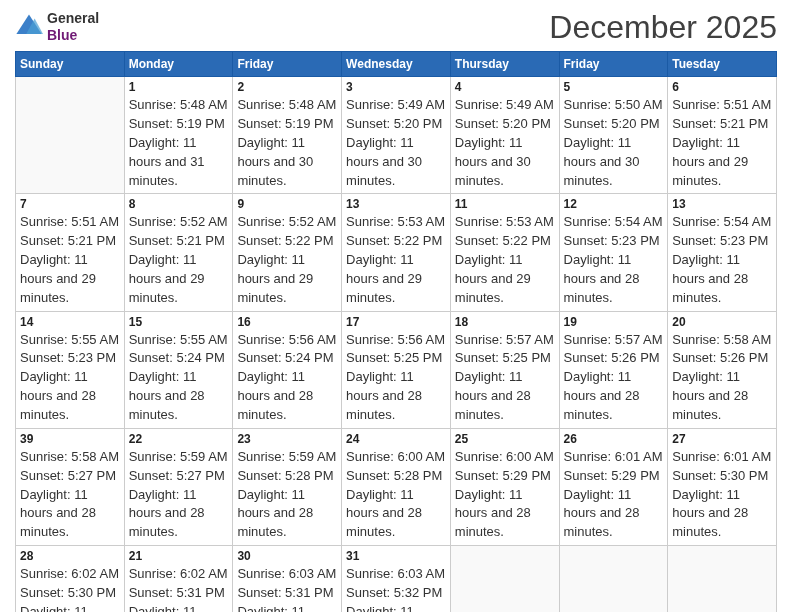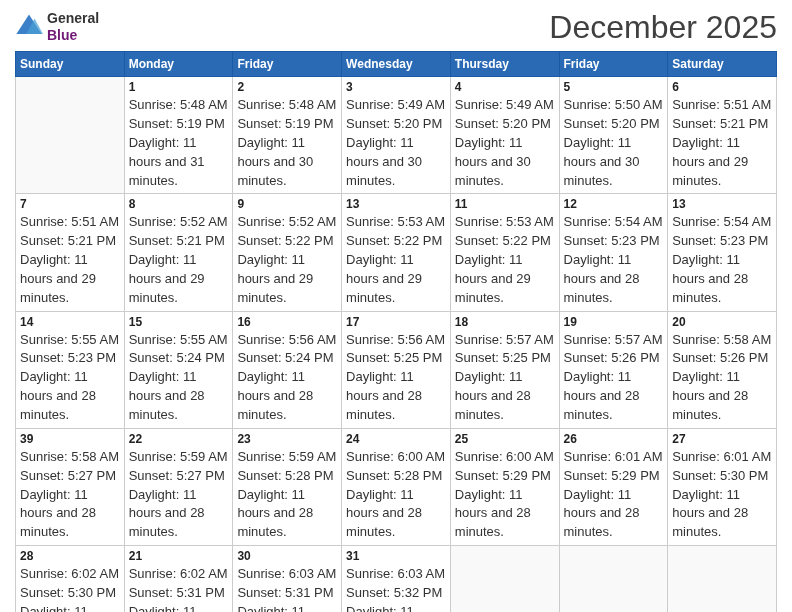--- a/index.html
+++ b/index.html
@@ -113,21 +113,21 @@
 
   <table class="calendar">
     <thead>
       <tr>
       <th>Sunday</th>
           <th>Monday</th>
           <th>Friday</th>
           <th>Wednesday</th>
           <th>Thursday</th>
           <th>Friday</th>
-          <th>Saturday</th>
+          <th>Tuesday</th>
         </tr>
     </thead>
     <tbody id="calendar-body">
     <tr>
           <td class="empty"></td>
           <td>
             <span class="day-num">1</span>
             <div class="day-info">Sunrise: 5:48 AM
 Sunset: 5:19 PM
 Daylight: 11 hours

